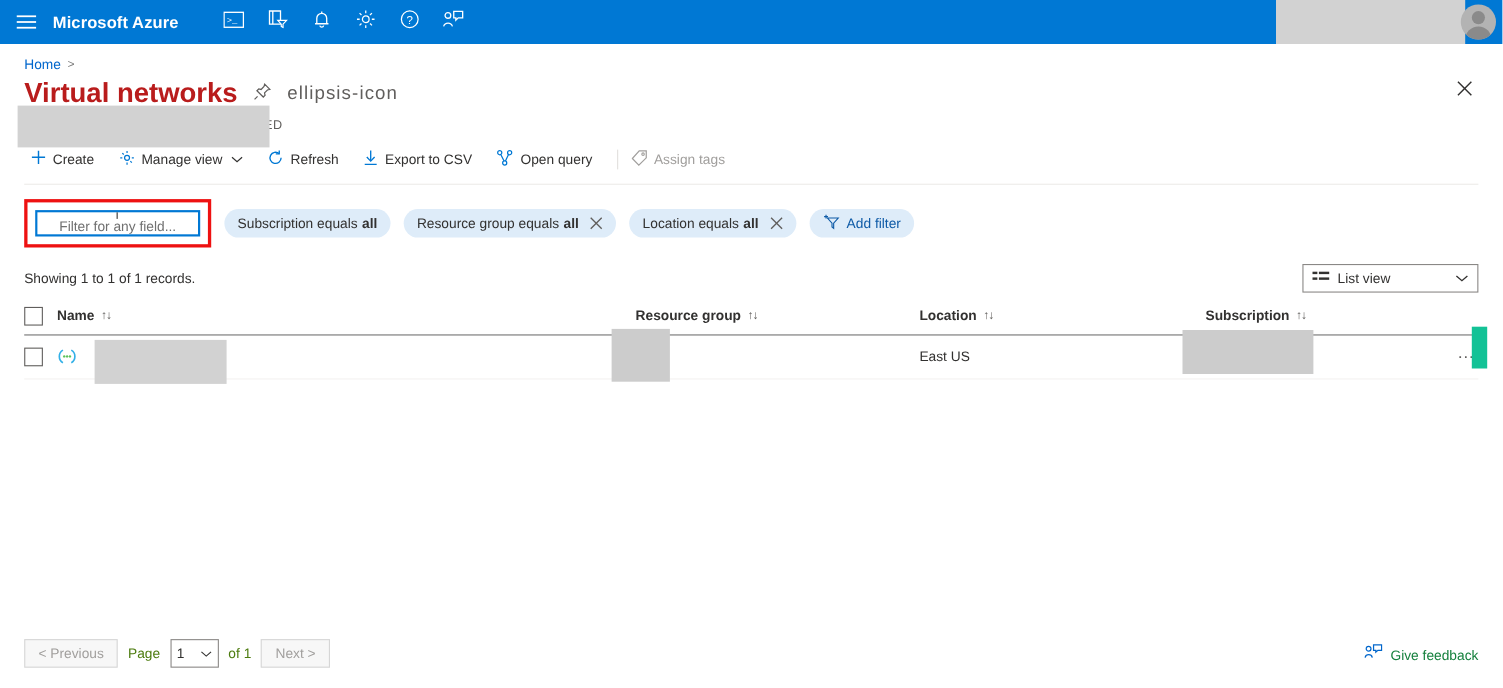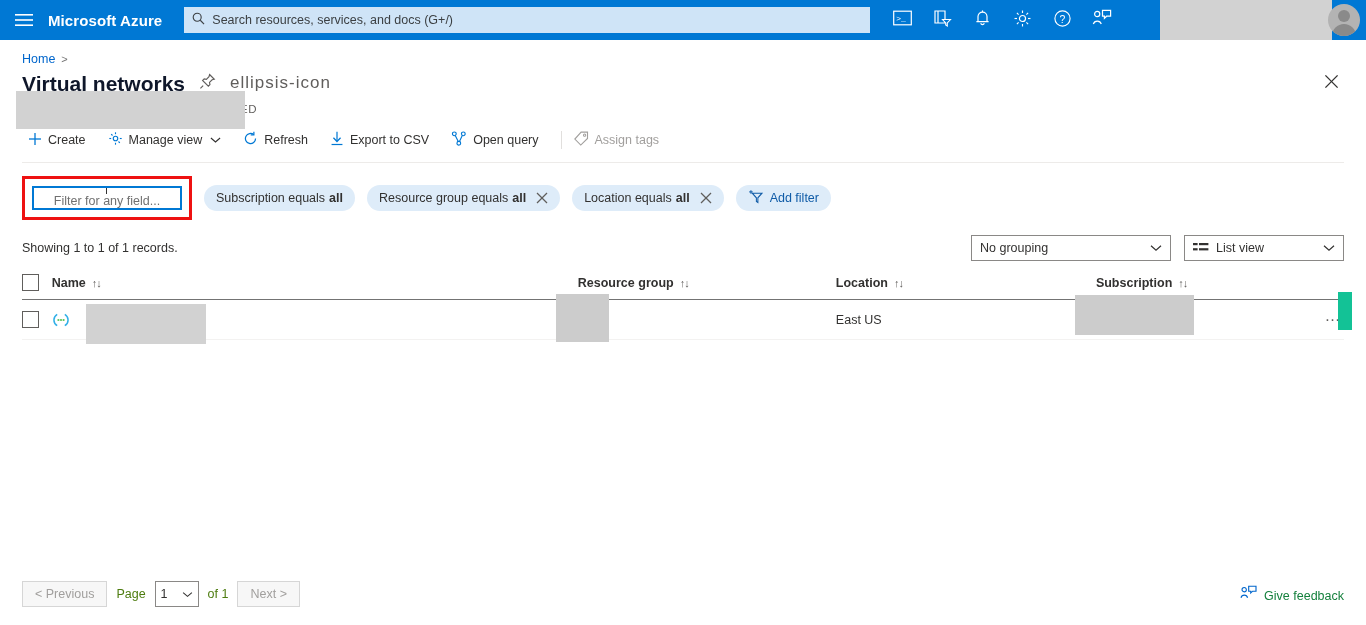--- a/index.html
+++ b/index.html
@@ -95,22 +95,22 @@
   .breadcrumb .sep { color: #767676; font-size: 11px; }
 
   
   .titlerow {
     display: flex; align-items: center;
     padding: 6px 0 0 22px;
     gap: 14px;
     position: relative;
   }
   .pagetitle {
-    font-size: 21px; font-weight: bold;
-    color: #0f172a; line-height: 1.1;
+    font-size: 25px; font-weight: bold;
+    color: #b91c1c; line-height: 1.1;
   }
   .ticon { cursor: pointer; display:flex; align-items:center; }
   .ellipsis-btn {
     color: #605e5c; font-size: 17px; letter-spacing: 1px;
     cursor: pointer; line-height: .4;
   }
   .closebtn {
     position: absolute; right: 24px; top: 6px;
     width: 22px; height: 22px; cursor: pointer;
     display: flex; align-items: center; justify-content: center;
@@ -346,29 +346,20 @@
     <span>
       <svg width="18" height="14" viewBox="0 0 18 14">
         <rect x="0" y="1" width="18" height="1.6" fill="#ffffff"></rect>
         <rect x="0" y="6.2" width="18" height="1.6" fill="#ffffff"></rect>
         <rect x="0" y="11.4" width="18" height="1.6" fill="#ffffff"></rect>
       </svg>
     </span>
   </div>
   <div class="brand">Microsoft Azure</div>
 
-  <div class="globalsearch">
-    <span>
-      <svg width="13" height="13" viewBox="0 0 14 14">
-        <circle cx="5.6" cy="5.6" r="4.3" fill="none" stroke="#3c4043" stroke-width="1.2"></circle>
-        <line x1="8.9" y1="8.9" x2="13" y2="13" stroke="#3c4043" stroke-width="1.2"></line>
-      </svg>
-    </span>
-    <span class="ph">Search resources, services, and docs (G+/)</span>
-  </div>
 
   <div class="topicons">
     <div class="topicon">
       <span>
         <svg width="19" height="16" viewBox="0 0 19 16">
           <rect x="0.7" y="1.2" width="17.6" height="13.6" fill="none" stroke="#fff" stroke-width="1.2"></rect>
           <text x="3.2" y="11.2" font-size="8" fill="#fff" font-family="Liberation Mono, monospace">&gt;_</text>
         </svg>
       </span>
     </div>
@@ -587,28 +578,20 @@
         <line x1="0.7" y1="3.1" x2="4.5" y2="3.1" stroke="#0f5ba7" stroke-width="1.1"></line>
       </svg>
     </span>
     <span>Add filter</span>
   </div>
 </div>
 
 <div class="records-row">
   <div class="records-text">Showing 1 to 1 of 1 records.</div>
   <div class="rightcontrols">
-    <div class="selectbox grouping">
-      <span class="lbl">No grouping</span>
-      <span>
-        <svg width="12" height="8" viewBox="0 0 12 8">
-          <polyline points="1,1.8 6,6.2 11,1.8" fill="none" stroke="#323130" stroke-width="1.2"></polyline>
-        </svg>
-      </span>
-    </div>
     <div class="selectbox listview">
       <span class="lbl">
         <span>
           <svg width="16" height="12" viewBox="0 0 16 12">
             <rect x="0" y="2" width="4.6" height="2.2" fill="#323130"></rect>
             <rect x="6" y="2" width="9.4" height="2.2" fill="#323130"></rect>
             <rect x="0" y="7.2" width="4.6" height="2.2" fill="#323130"></rect>
             <rect x="6" y="7.2" width="9.4" height="2.2" fill="#323130"></rect>
           </svg>
         </span>

